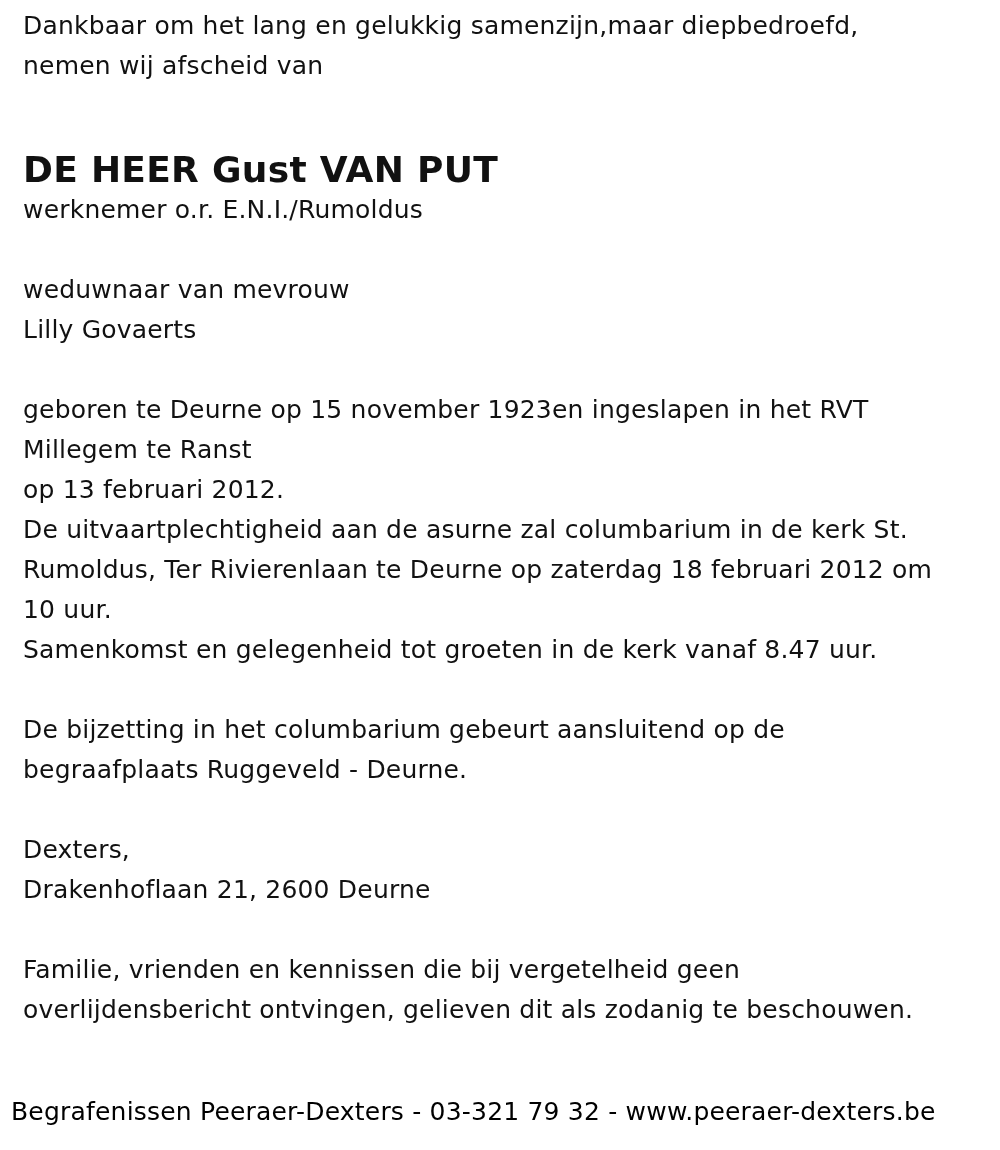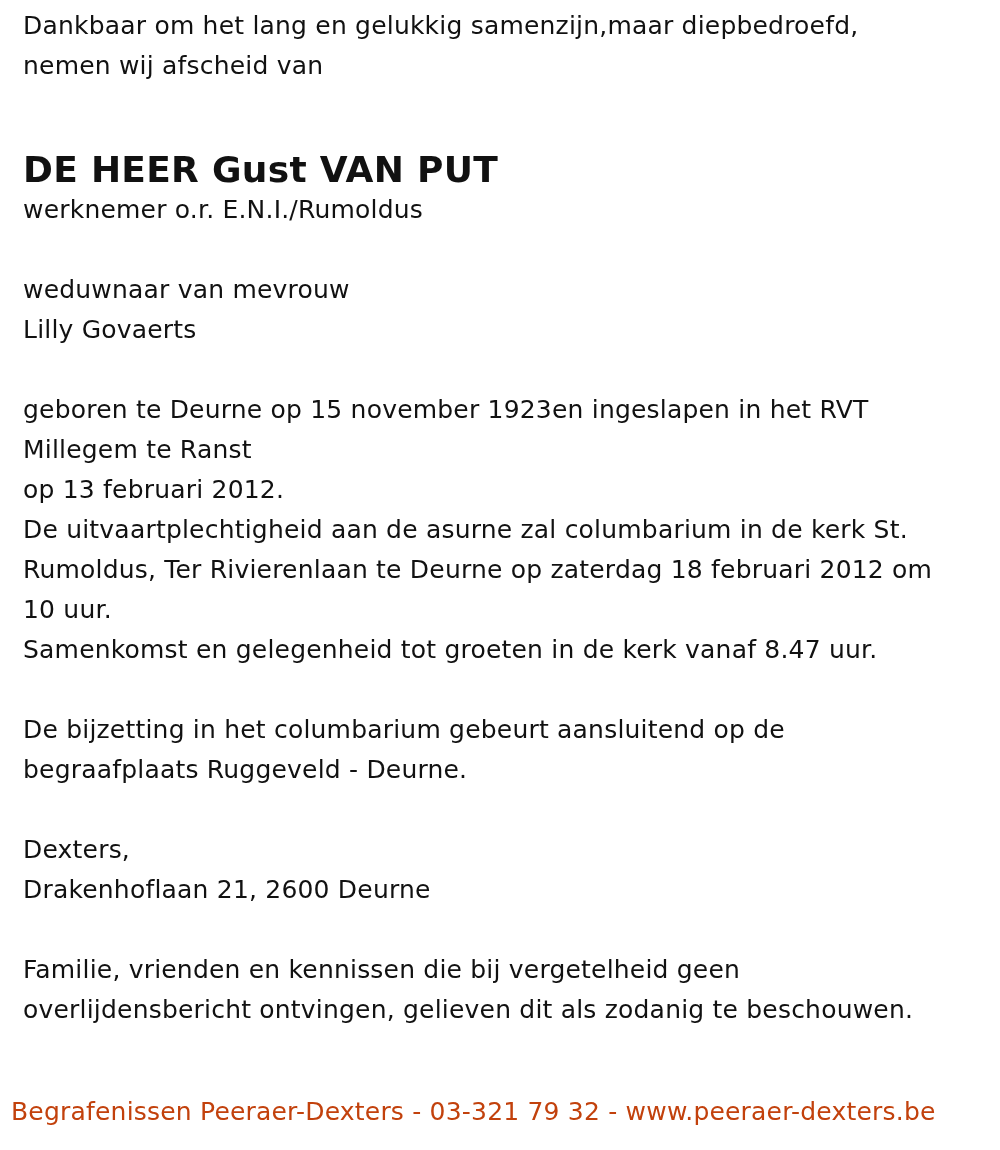--- a/index.html
+++ b/index.html
@@ -38,21 +38,21 @@
       height: 40px;
       margin-top: 0;
       letter-spacing: 0.3px;
     }
     .footer {
       position: absolute;
       left: 11px;
       top: 1092px;
       font-size: 25px;
       line-height: 40px;
-      color: #c2410c;
+      color: #000000;
       white-space: nowrap;
       letter-spacing: 0.2px;
     }
   </style>
 </head>
 <body>
 
 <div class="doc">
   <div class="line">Dankbaar om het lang en gelukkig samenzijn,maar diepbedroefd,</div>
   <div class="line">nemen wij afscheid van</div>

